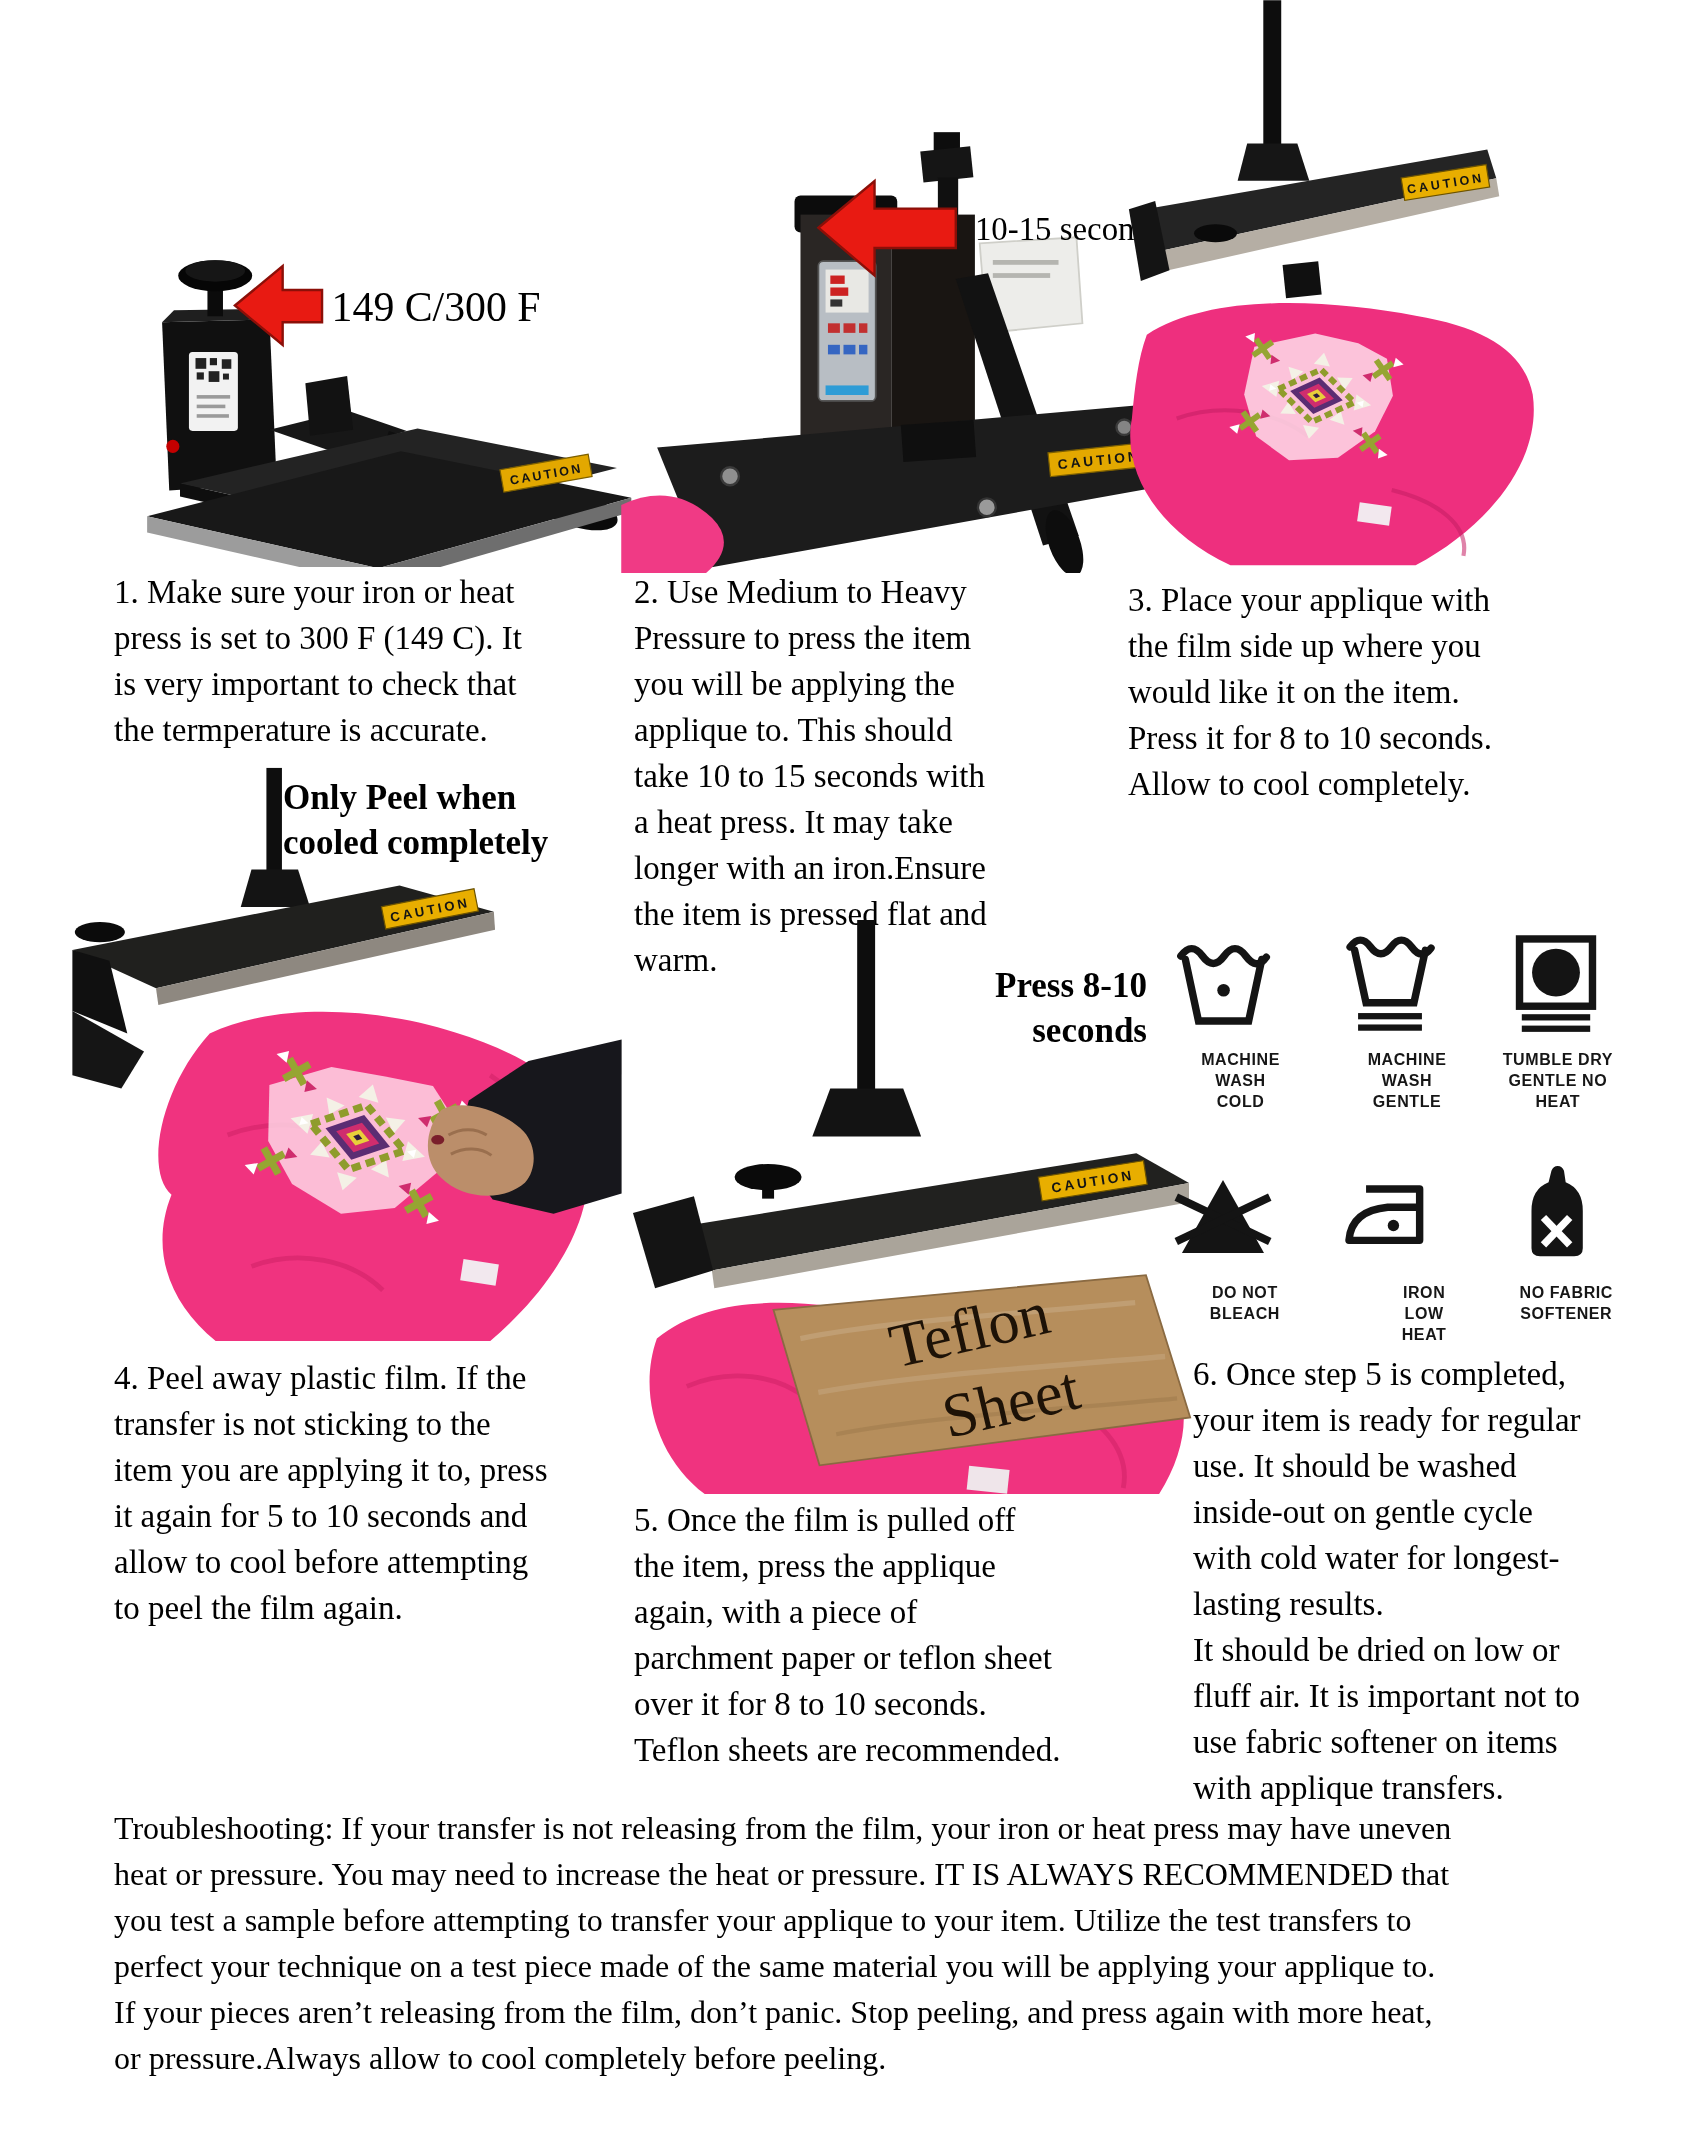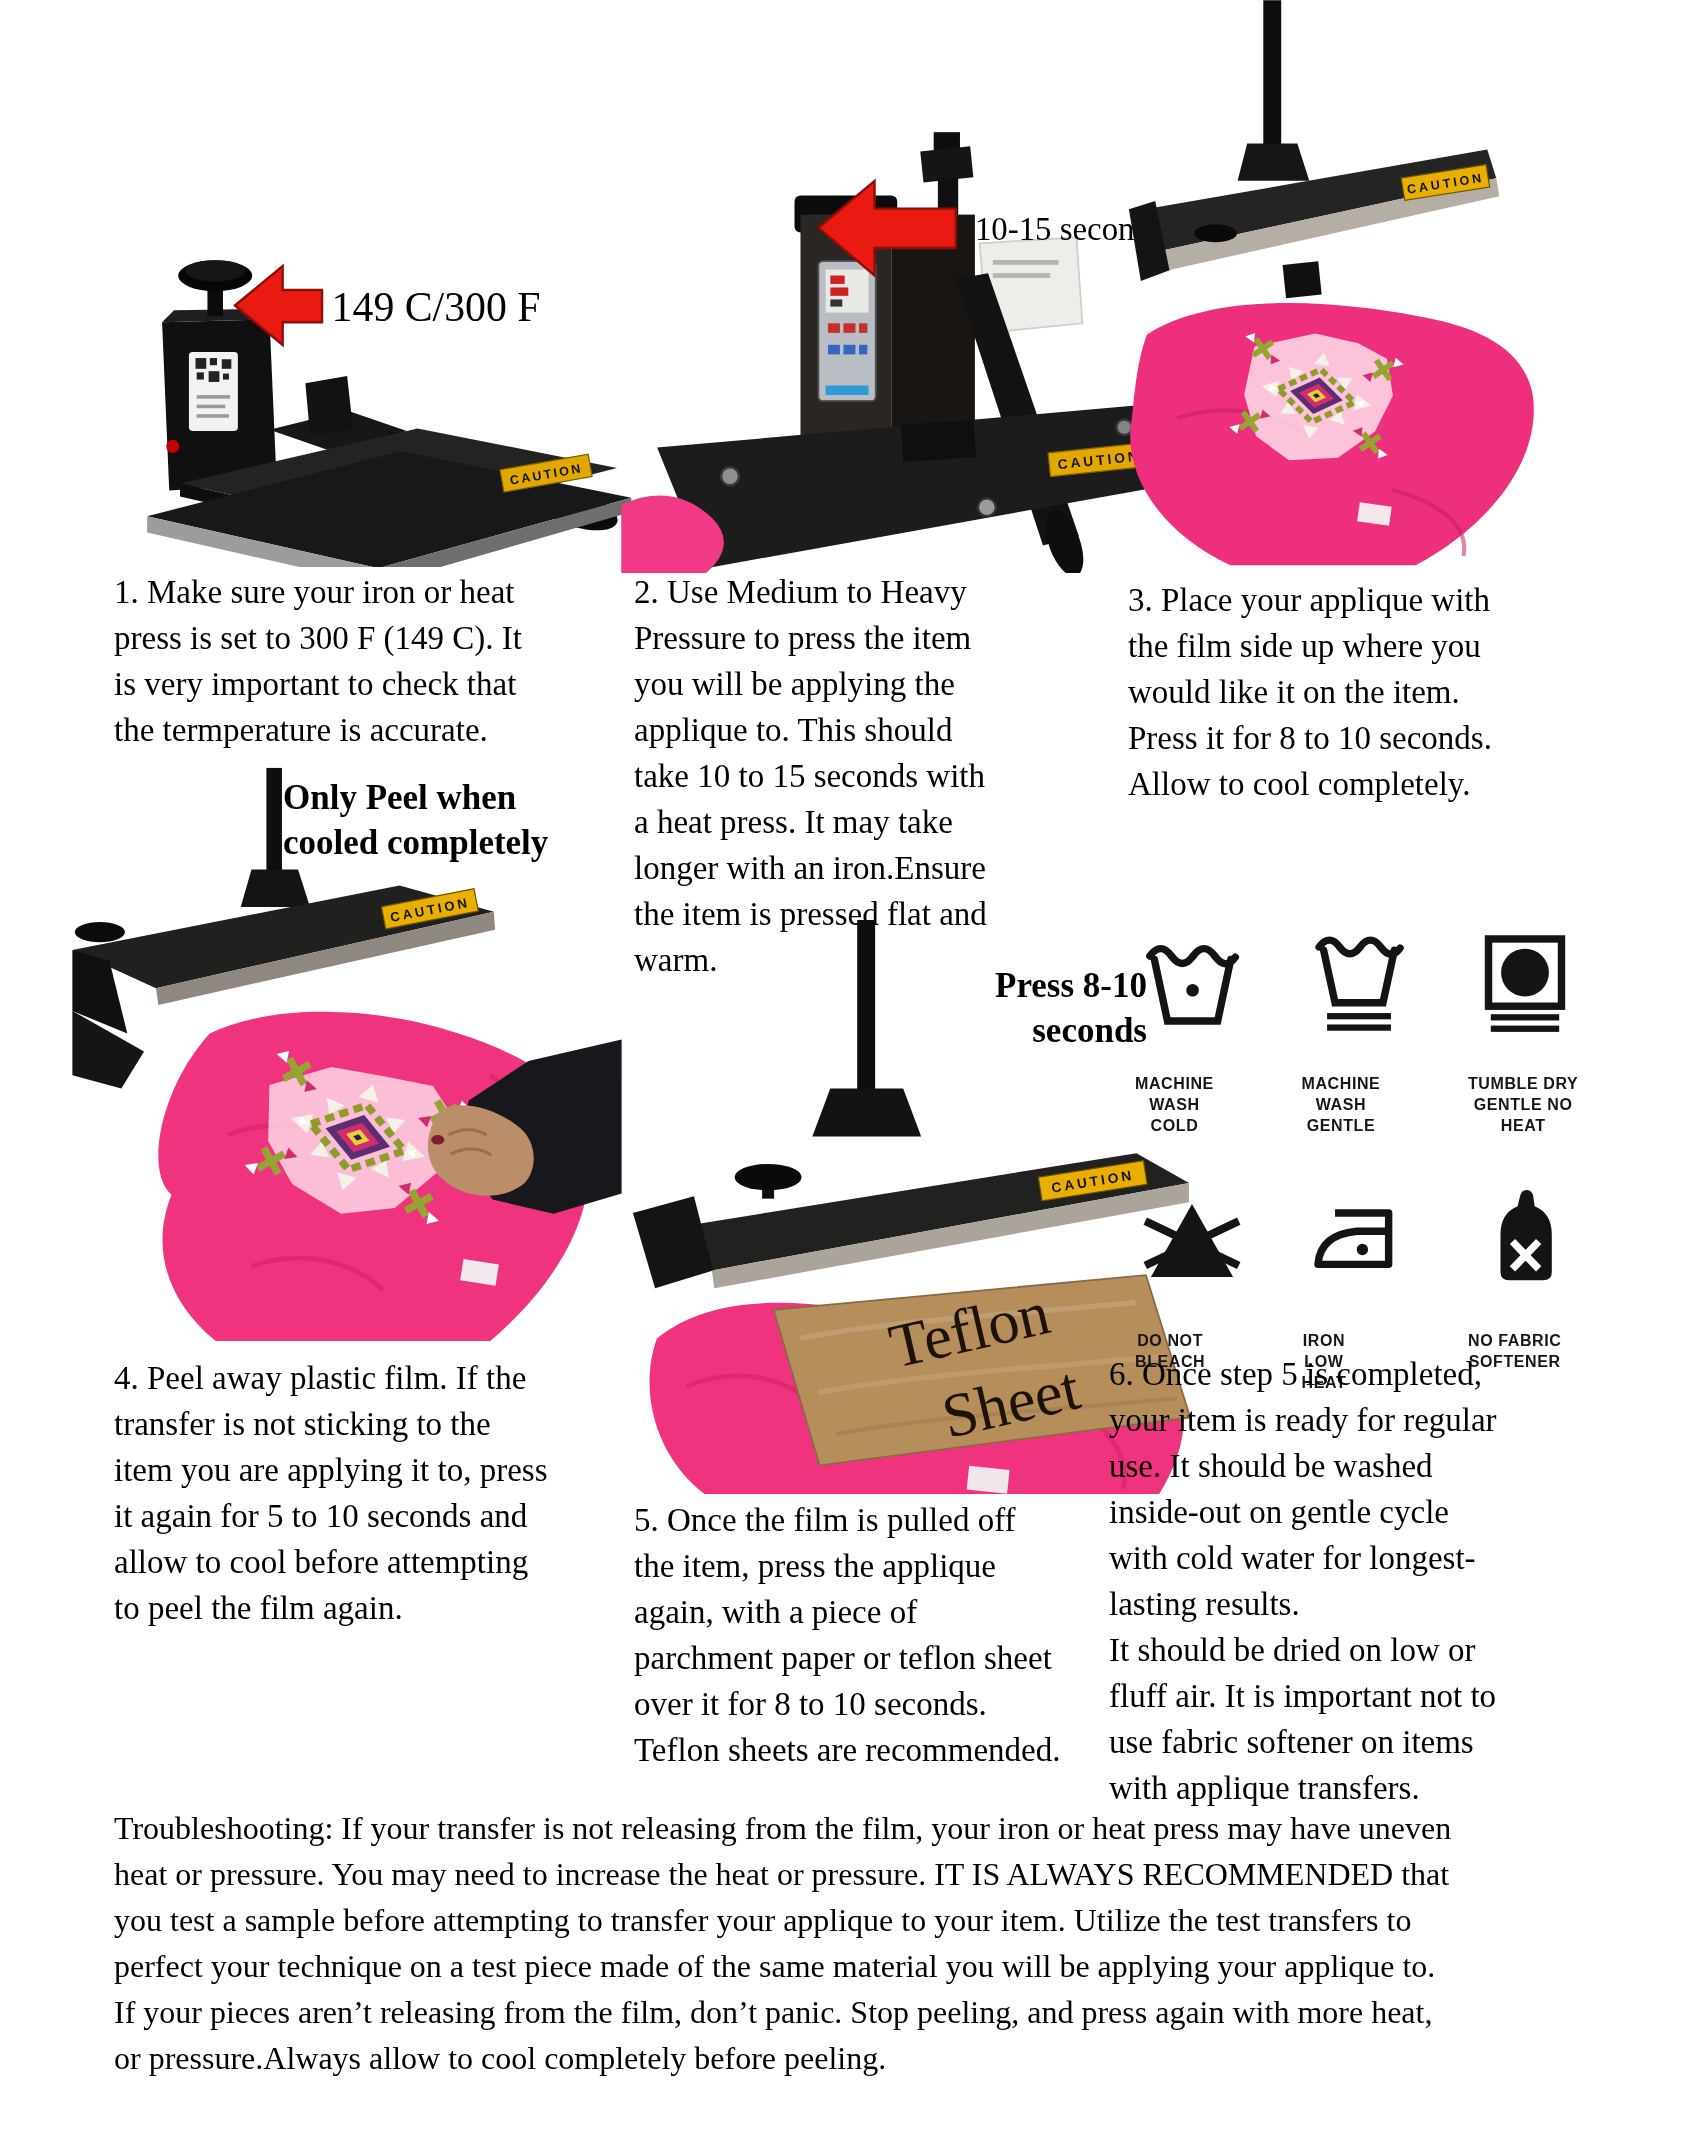--- a/index.html
+++ b/index.html
@@ -35,21 +35,21 @@
     font-size:32px;line-height:46px;
     white-space:pre-line;
   }
   #care-grid{
     position:absolute;
     left:1135px;top:923px;width:478px;
     display:grid;
     grid-template-columns:repeat(3,1fr);
     column-gap:21.5px;row-gap:44px;
   }
-  .care-cell{display:flex;flex-direction:column;align-items:flex-start;gap:24px;}
+  .care-cell{display:flex;flex-direction:column;align-items:flex-end;}
   .care-cell svg{width:114px;height:114px;}
   .care-label{
     margin-top:12px;
     font-family:"Liberation Sans","DejaVu Sans",sans-serif;
     font-weight:bold;
     font-size:16px;line-height:21px;
     letter-spacing:0.6px;
     text-align:center;
     white-space:pre-line;
     color:#161616;
@@ -449,21 +449,21 @@
 item you are applying it to, press
 it again for 5 to 10 seconds and
 allow to cool before attempting
 to peel the film again.</div>
   <div class="step-text" style="left:634px;top:1497px;width:514px">5. Once the film is pulled off
 the item, press the applique
 again, with a piece of
 parchment paper or teflon sheet
 over it for 8 to 10 seconds.
 Teflon sheets are recommended.</div>
-  <div class="step-text" style="left:1109px;top:1351px;width:502px">6. Once step 5 is completed,
+  <div class="step-text" style="left:1193px;top:1351px;width:502px">6. Once step 5 is completed,
 your item is ready for regular
 use. It should be washed
 inside-out on gentle cycle
 with cold water for longest-
 lasting results.
 It should be dried on low or
 fluff air. It is important not to
 use fabric softener on items
 with applique transfers.</div>
 

